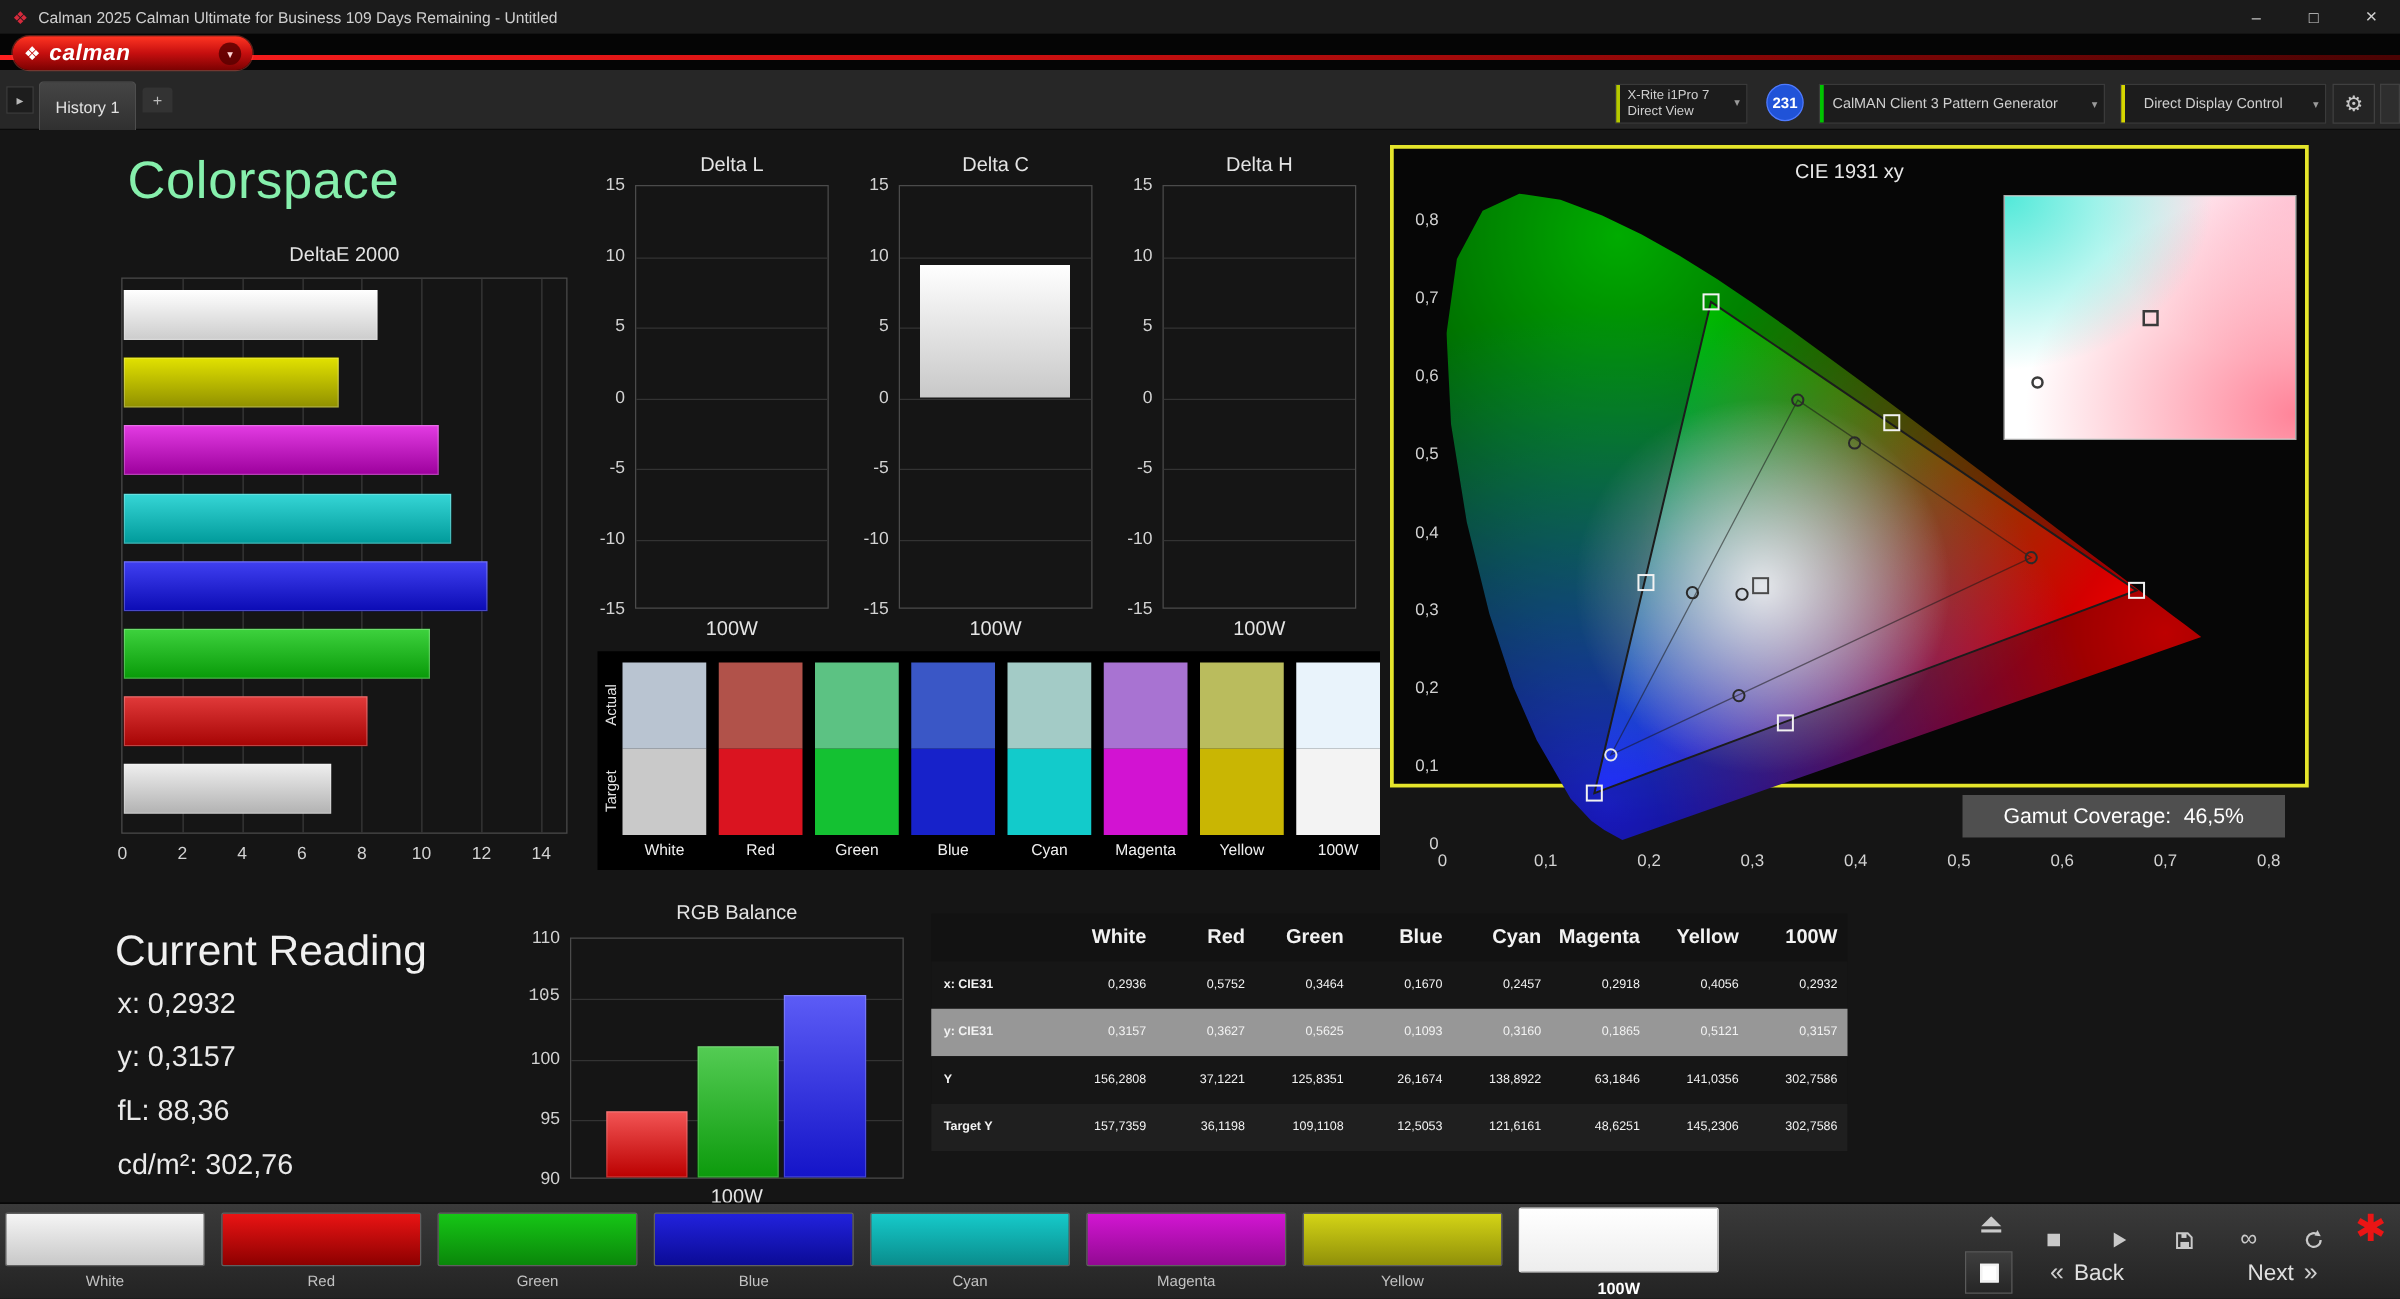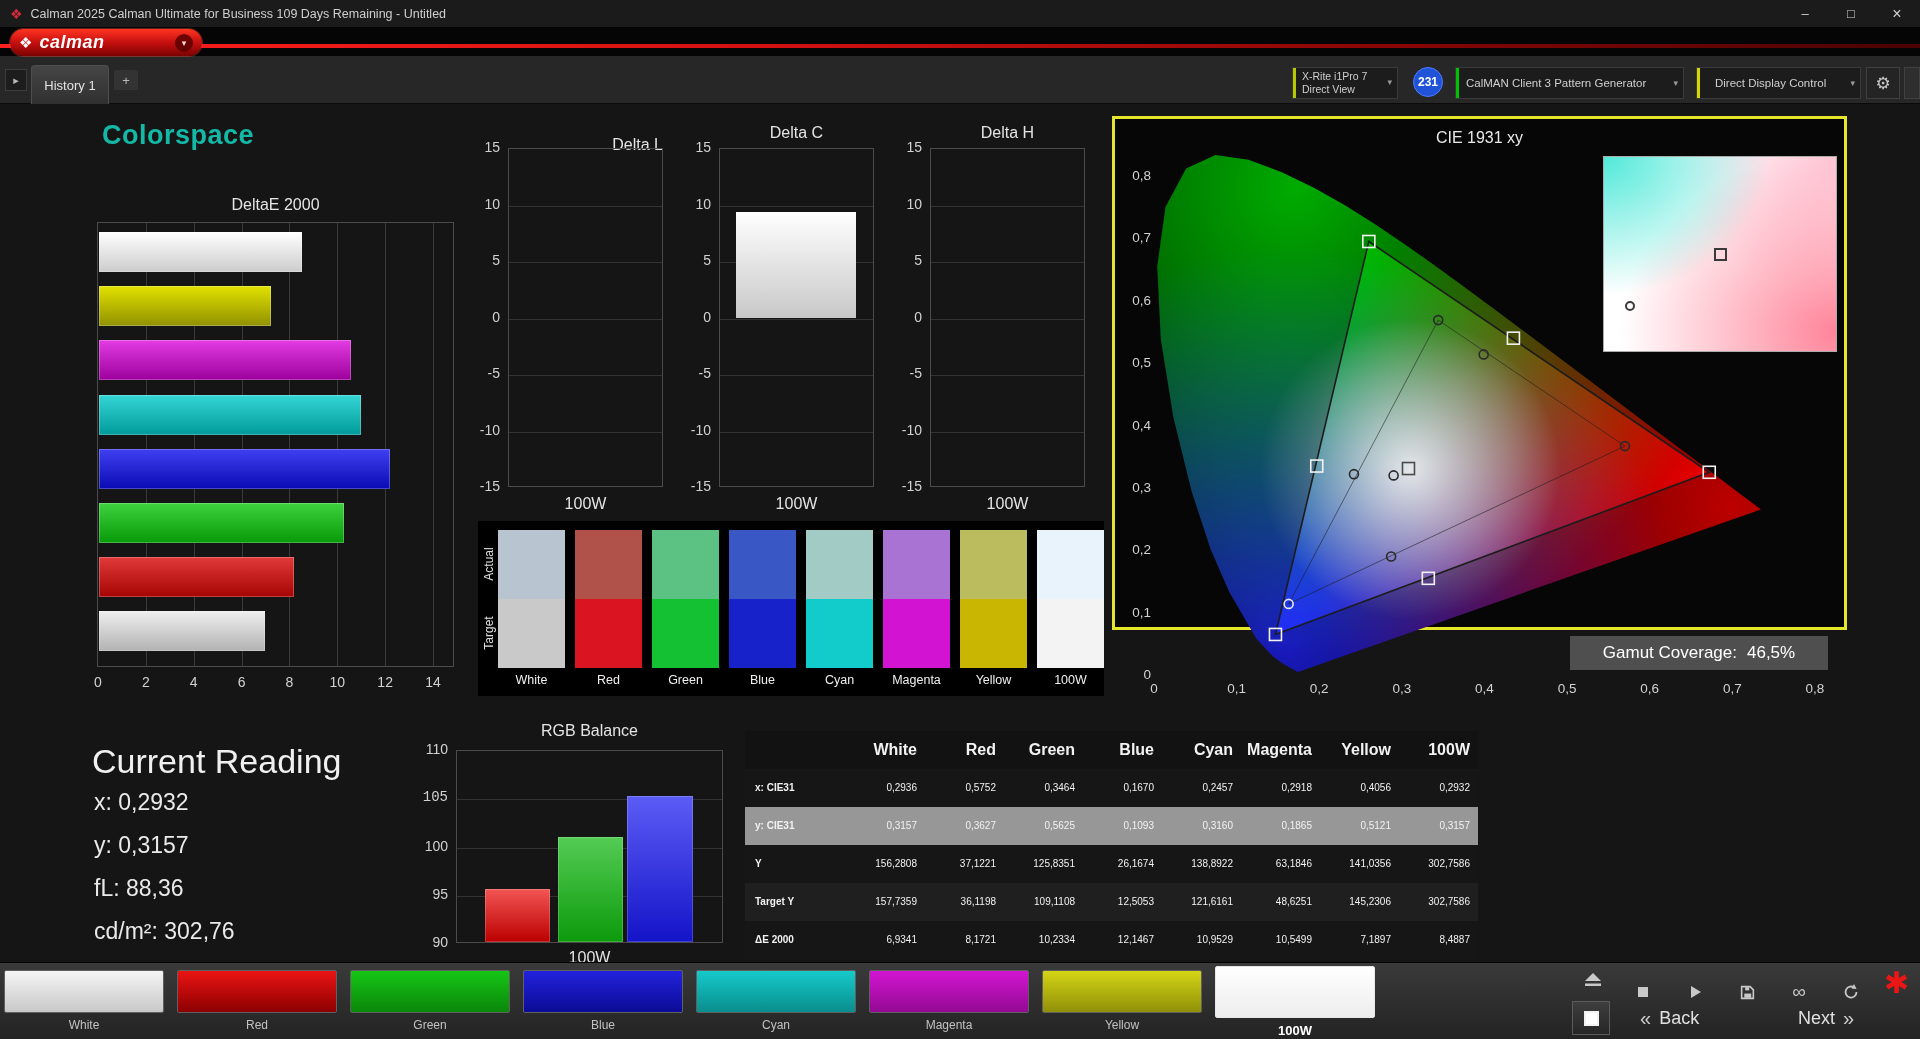--- a/index.html
+++ b/index.html
@@ -31,21 +31,21 @@
 .dd .accent{position:absolute;left:0;top:0;bottom:0;width:3px}
 .dd .caret{position:absolute;right:5px;color:#9a9a9a;font-size:9px}
 #dd-device{left:1292px;width:106px;font-size:10.5px;line-height:1.25;padding-left:9px}
 #dd-pattern{left:1455px;width:229px;font-size:11.5px;padding-left:10px}
 #dd-display{left:1696px;width:165px;font-size:11.5px;padding-left:18px}
 #badge{position:absolute;left:1413px;top:11px;width:30px;height:30px;border-radius:50%;background:#2053d8;border:1px solid #4f7bff;color:#fff;font-weight:bold;font-size:12px;display:flex;align-items:center;justify-content:center}
 #gear-btn{position:absolute;left:1866px;top:11px;width:34px;height:32px;background:#242424;border:1px solid #404040;color:#c8c8c8;font-size:17px;display:flex;align-items:center;justify-content:center}
 #edge-btn{position:absolute;left:1904px;top:11px;width:16px;height:32px;background:#2e2e2e;border:1px solid #404040}
 
 
-#page-title{position:absolute;left:102px;top:120px;font-size:27px;font-weight:700;color:#14b8a6;letter-spacing:.5px}
+#page-title{position:absolute;left:102px;top:120px;font-size:42px;font-weight:400;color:#86efac;letter-spacing:.5px}
 
 .ctitle{position:absolute;text-align:center;font-size:16px;color:#e4e4e4}
 .xtick{position:absolute;top:451px;width:32px;text-align:center;font-size:14px;color:#d2d2d2}
 .ytick{position:absolute;text-align:right;font-size:14px;color:#d2d2d2}
 .plotbox{position:absolute;border:1px solid #4b4b4b}
 .vgrid{position:absolute;top:0;bottom:0;width:1px;background:#3a3a3a}
 .hgrid{position:absolute;left:0;right:0;height:1px;background:#333}
 .hbar{position:absolute;left:1px;height:40px;box-shadow:inset 0 0 0 1px rgba(255,255,255,.25)}
 .vbar{position:absolute;bottom:0;box-shadow:inset 0 0 0 1px rgba(255,255,255,.2)}
 .vblock{position:absolute}
@@ -354,31 +354,20 @@
       <div class="tcell lab">Target Y</div>
       <div class="tcell">157,7359</div>
       <div class="tcell">36,1198</div>
       <div class="tcell">109,1108</div>
       <div class="tcell">12,5053</div>
       <div class="tcell">121,6161</div>
       <div class="tcell">48,6251</div>
       <div class="tcell">145,2306</div>
       <div class="tcell">302,7586</div>
     </div>
-    <div class="trow" style="background: rgb(22, 22, 22);">
-      <div class="tcell lab">ΔE 2000</div>
-      <div class="tcell">6,9341</div>
-      <div class="tcell">8,1721</div>
-      <div class="tcell">10,2334</div>
-      <div class="tcell">12,1467</div>
-      <div class="tcell">10,9529</div>
-      <div class="tcell">10,5499</div>
-      <div class="tcell">7,1897</div>
-      <div class="tcell">8,4887</div>
-    </div>
   </div>
 
 <div id="bottom-bar">
   <div id="patterns">
       <div class="pbtn" style="left: 4px; top: 7px; width: 160px;">
         <div class="pswatch" style="height: 43px; background: linear-gradient(rgb(245, 245, 245), rgb(200, 200, 200));"></div>
         <div class="plabel">White</div>
       </div>
       <div class="pbtn" style="left: 177px; top: 7px; width: 160px;">
         <div class="pswatch" style="height: 43px; background: linear-gradient(rgb(234, 20, 20), rgb(141, 0, 0));"></div>
@@ -450,21 +439,21 @@
     <span>Back</span>
   </div>
   <div id="next-btn">
     <span>Next</span>
     <span class="chev">»</span>
   </div>
   <span id="brand-asterisk">✱</span>
 </div>
 
 <div style="position: absolute; left: 508px; top: 124px; width: 155px; height: 380px;">
-    <div class="ctitle" style="left: 0px; top: 12px; width: 155px; text-align: right;">Delta L</div>
+    <div class="ctitle" style="left: 0px; top: 0px; width: 155px;">Delta L</div>
     <div class="plotbox" style="left: 0px; top: 24px; width: 155px; height: 339px;">
       <div class="hgrid" style="top: 56.5px;"></div>
       <div class="hgrid" style="top: 113px;"></div>
       <div class="hgrid" style="top: 169.5px;"></div>
       <div class="hgrid" style="top: 226px;"></div>
       <div class="hgrid" style="top: 282.5px;"></div>
     </div>
     <div class="ytick" style="position: absolute; left: -40px; top: 15px; width: 32px;">15</div>
     <div class="ytick" style="position: absolute; left: -40px; top: 71.5px; width: 32px;">10</div>
     <div class="ytick" style="position: absolute; left: -40px; top: 128px; width: 32px;">5</div>

